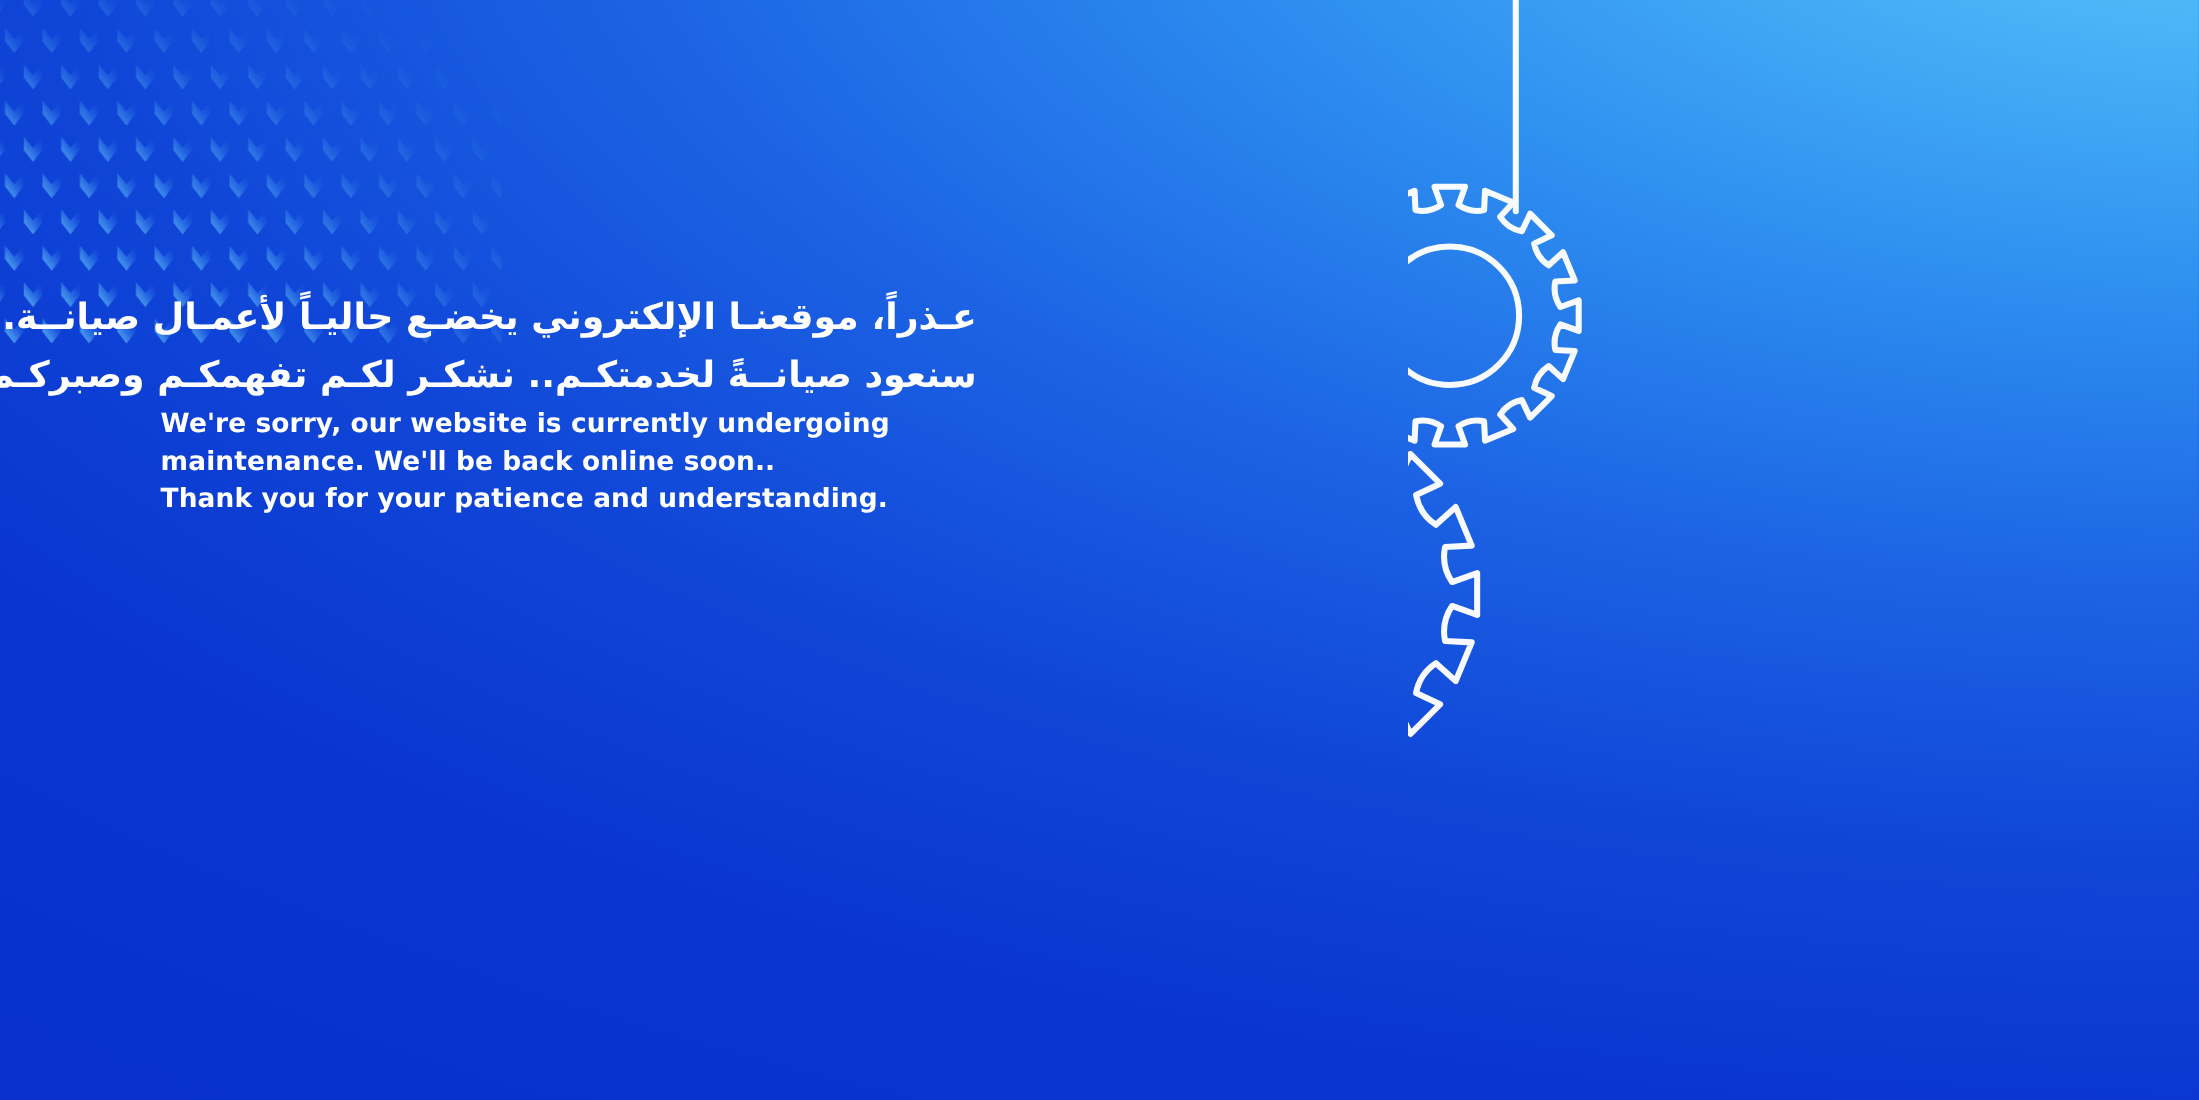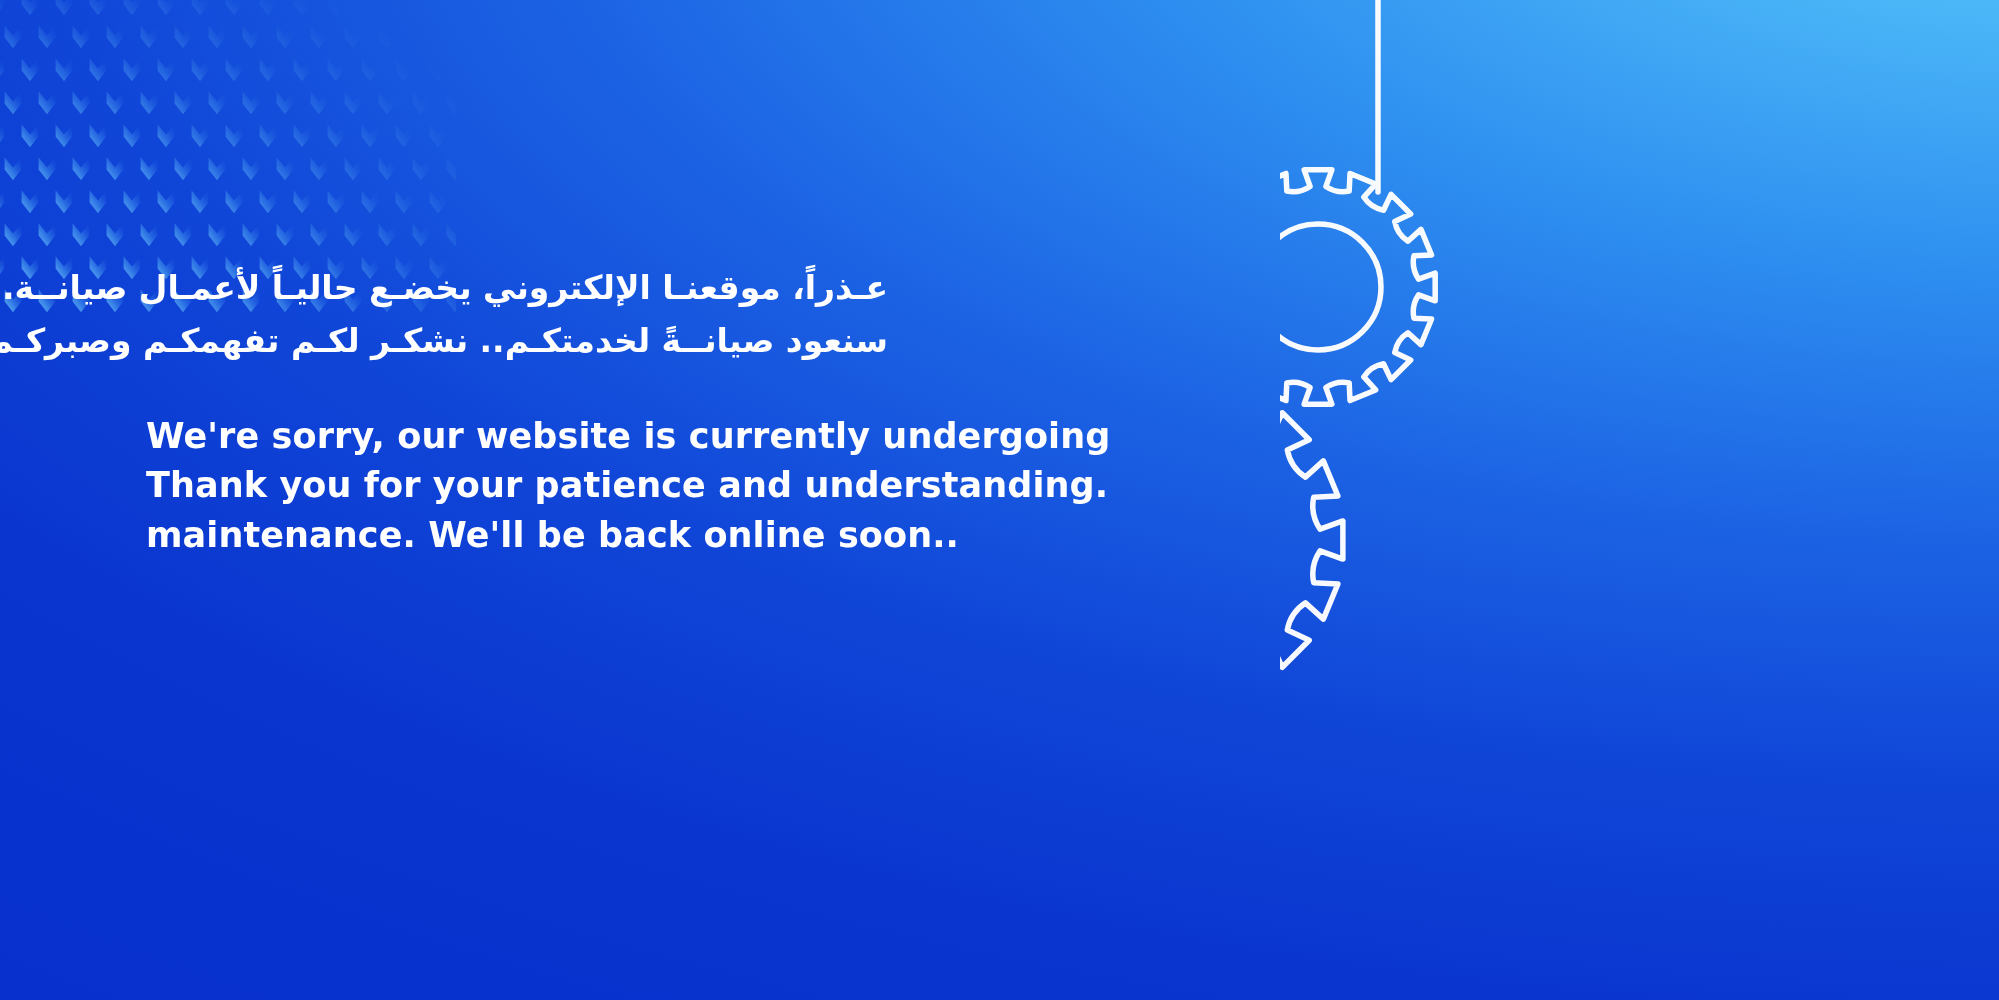--- a/index.html
+++ b/index.html
@@ -68,23 +68,22 @@
     font-weight:700;
     line-height:1.60;
     letter-spacing:0px;
     width:742px;
     white-space:nowrap;
   }
 
   .arabic .ln { display:block; }
 
   .english {
-    margin-top:44px;
     font-family:"DejaVu Sans", sans-serif;
-    font-size:35px;
+    font-size:24px;
     font-weight:700;
     line-height:1.42;
     letter-spacing:0.1px;
     white-space:nowrap;
   }
 
   .english .ln { display:block; }
 </style>
 </head>
 <body>
@@ -271,18 +270,18 @@
 
   <div id="copy">
 
     <div class="arabic" dir="rtl">
       <span class="ln">عـذراً، موقعنـا الإلكتروني يخضـع حاليـاً لأعمـال صيانــة.</span>
       <span class="ln">سنعود صيانــةً لخدمتكـم.. نشكـر لكـم تفهمكـم وصبركـم</span>
     </div>
 
     <div class="english" dir="ltr">
       <span class="ln">We're sorry, our website is currently undergoing</span>
+      <span class="ln">maintenance. We'll be back online soon..</span>
       <span class="ln">Thank you for your patience and understanding.</span>
-      <span class="ln">maintenance. We'll be back online soon..</span>
     </div>
 
   </div>
 </div>
 
 </body></html>

